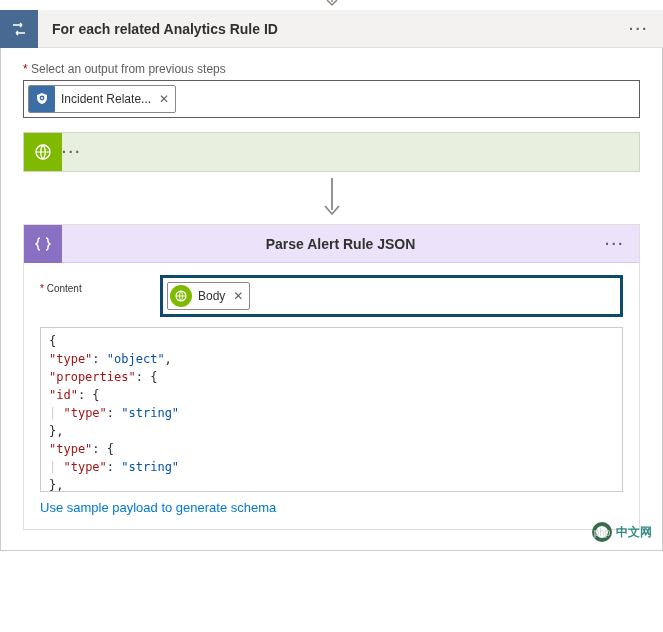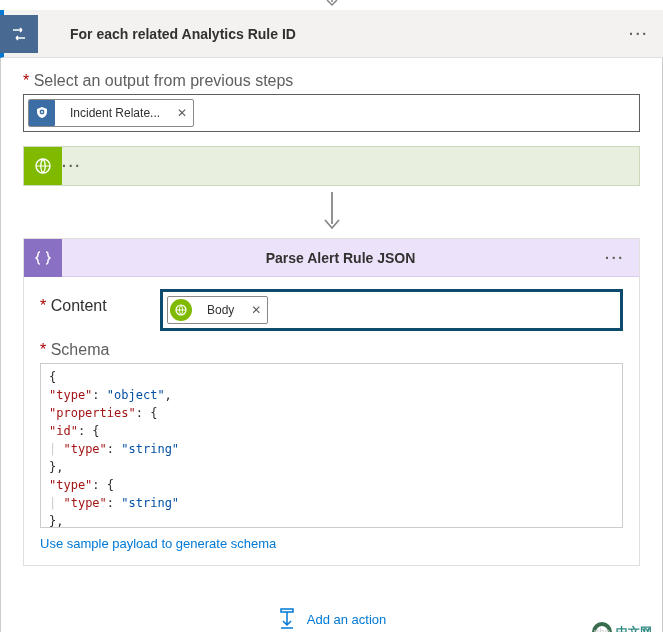--- a/index.html
+++ b/index.html
@@ -1,43 +1,43 @@
 <!DOCTYPE html>
 <html><head>
 <meta charset="utf-8">
 <style>
   * { box-sizing: border-box; margin: 0; padding: 0; }
   body { font-family: "Segoe UI", Arial, sans-serif; font-size: 13px; color: #323130; background: #fff; width: 663px; }
   .outer { border: 1px solid #ccc; border-top: none; }
-  .header-bar { display: flex; align-items: center; height: 48px; background: #f3f2f1; border-bottom: 1px solid #e1dfdd; gap: 18px; }
+  .header-bar { display: flex; align-items: center; height: 38px; background: #f3f2f1; border-bottom: 1px solid #e1dfdd; }
   .header-bar.blue-accent { border-left: 4px solid #0078d4; }
   .header-icon-box { width: 38px; height: 38px; display: flex; align-items: center; justify-content: center; margin-left: -4px; }
   .header-icon-box.blue { background: #486991; }
   .header-title { flex: 1; padding-left: 14px; font-size: 14px; font-weight: 600; color: #323130; }
   .header-dots { padding-right: 14px; color: #605e5c; letter-spacing: 2px; font-size: 14px; cursor: pointer; font-weight: bold; }
   .body-pad { padding: 14px 22px 20px 22px; }
   .req { color: #a80000; }
-  .field-label { font-size: 16px; color: #605e5c; margin-bottom: 4px; }
+  .field-label { font-size: 12px; color: #605e5c; margin-bottom: 4px; }
   .token-input-wrap { border: 1px solid #605e5c; padding: 4px; background: #fff; display: flex; }
-  .token { display: inline-flex; align-items: center; border: 1px solid #8a8886; border-radius: 2px; background: #fff; height: 28px; padding: 0 6px 0 0; font-size: 12px; gap: 9px; }
+  .token { display: inline-flex; align-items: center; border: 1px solid #8a8886; border-radius: 2px; background: #fff; height: 28px; padding: 0 6px 0 0; font-size: 12px; }
   .token .token-ic { width: 26px; height: 26px; display: flex; align-items: center; justify-content: center; margin-right: 6px; border-radius: 1px; }
   .token .token-ic.blue { background: #3a6ea5; color: #fff; }
   .token .token-ic.green { background: #7fba00; color: #fff; border-radius: 50%; width: 22px; height: 22px; margin-left: 2px; }
   .token .token-x { margin-left: 8px; color: #605e5c; cursor: pointer; font-size: 12px; }
   .arrow-wrap { display: flex; justify-content: center; padding: 6px 0 4px 0; }
   .sub-card { border: 1px solid #e1dfdd; }
   .sub-card .card-head { display: flex; align-items: center; height: 38px; }
   .sub-card .icon-sq { width: 38px; height: 38px; display: flex; align-items: center; justify-content: center; }
   .http-card { background: #e8efdf; border-color: #cdd9bd; }
   .http-card .icon-sq { background: #7fba00; }
   .parse-card .card-head { background: #ece3fa; border-bottom: 1px solid #d7c9ef; text-align: center; }
   .parse-card .icon-sq { background: #8a70c3; }
   .parse-body { padding: 12px 16px 14px 16px; }
   .field-row { display: flex; align-items: flex-start; margin-bottom: 10px; }
-  .field-row > .lbl { width: 120px; padding-top: 8px; font-size: 16px; color: #323130; }
+  .field-row > .lbl { width: 120px; padding-top: 8px; font-size: 10px; color: #323130; }
   .field-row > .ctrl { flex: 1; }
   .content-box { border: 3px solid #0c4a6e; padding: 4px; min-height: 34px; display: flex; }
   .schema-box { border: 1px solid #ccc; background: #fff; width: 100%; height: 165px; overflow: auto; font-family: Consolas, monospace; font-size: 12px; padding: 4px 4px 4px 8px; line-height: 1.5; }
   .schema-box .b { color: #2b2b2b; }
   .schema-box .k { color: #a31515; }
   .schema-box .v { color: #0451a5; }
   .schema-box .guide { color: #ccc; display: inline-block; }
   .link { color: #0078d4; font-size: 13px; cursor: pointer; padding-top: 8px; display: inline-block; }
   .add-action-wrap { display: flex; justify-content: center; align-items: center; padding: 22px 0 20px 0; gap: 10px; }
   .add-action-wrap .txt { color: #0078d4; font-size: 13px; }
@@ -128,48 +128,37 @@
                       <path d="M2 7 h10 M7 2 c2 2 2 8 0 10 M7 2 c-2 2 -2 8 0 10" stroke="#fff" stroke-width="1" fill="none"></path>
                     </svg>
                 </span>
                 <span>Body</span>
                 <span class="token-x">✕</span>
               </span>
             </div>
           </div>
         </div>
 
-        <div class="field-label"><span class="req">* </span><span>Schema</span></div>
         <div class="schema-box" id="schema-box">
             <div><span class="b">{</span></div>
             <div>    <span class="k">"type"</span><span class="b">: </span><span class="v">"object"</span><span class="b">,</span></div>
             <div>    <span class="k">"properties"</span><span class="b">: </span><span class="b">{</span></div>
             <div>        <span class="k">"id"</span><span class="b">: </span><span class="b">{</span></div>
             <div>            <span class="guide">|</span>   <span class="k">"type"</span><span class="b">: </span><span class="v">"string"</span></div>
             <div>        <span class="b">},</span></div>
             <div>        <span class="k">"type"</span><span class="b">: </span><span class="b">{</span></div>
             <div>            <span class="guide">|</span>   <span class="k">"type"</span><span class="b">: </span><span class="v">"string"</span></div>
             <div>        <span class="b">},</span></div>
           </div>
 
         <span class="link">Use sample payload to generate schema</span>
       </div>
     </div>
 
   </div>
 
-  <div class="add-action-wrap">
-    <span>
-      <svg width="20" height="22" viewBox="0 0 20 22">
-          <rect x="4" y="1" width="12" height="3" stroke="#0078d4" stroke-width="1.5" fill="none"></rect>
-          <path d="M10 4 v12 M6 13 l4 4 l4 -4" stroke="#0078d4" stroke-width="1.5" fill="none"></path>
-          <path d="M4 20 h12" stroke="#0078d4" stroke-width="1.5"></path>
-        </svg>
-    </span>
-    <span class="txt">Add an action</span>
-  </div>
 
   <div class="watermark">
     <span class="circ">php</span>
     <span class="zh">中文网</span>
   </div>
 
 </div>
 
 </body></html>

